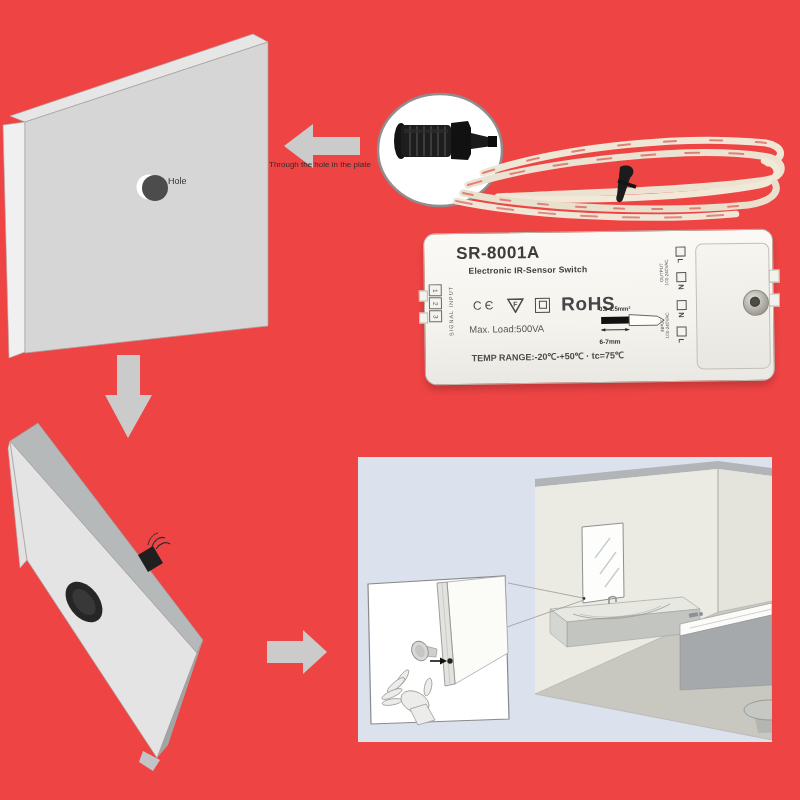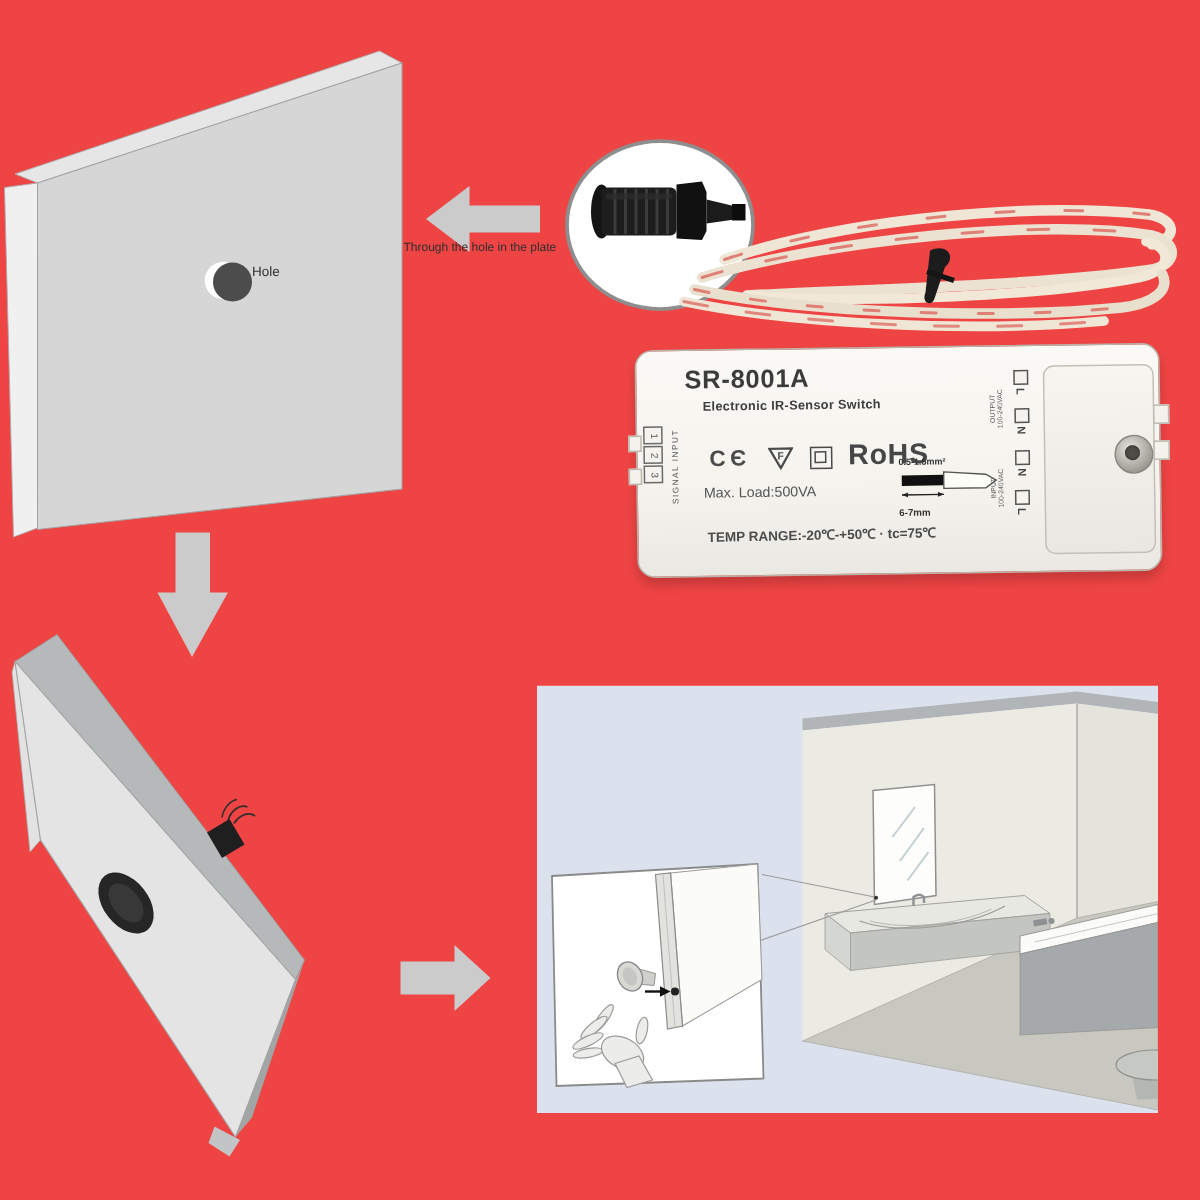--- a/index.html
+++ b/index.html
@@ -7,21 +7,21 @@
   .abs{position:absolute;}
   .lbl{color:#333;}
   
   #device{position:absolute;left:424px;top:231px;width:348px;height:150px;
           background:linear-gradient(180deg,#faf9f5 0%,#f4f3ee 60%,#e9e8e2 100%);
           border:1px solid #b7b4aa;border-radius:12px;
           box-shadow:0 5px 7px rgba(0,0,0,.18);transform:rotate(-0.8deg);}
   .d-model{position:absolute;left:32px;top:10px;font-size:17px;font-weight:bold;color:#3c3c3c;letter-spacing:.5px;}
   .d-sub{position:absolute;left:44px;top:32px;font-size:8.5px;font-weight:bold;color:#3e3e3e;letter-spacing:.2px;}
   .certrow{position:absolute;left:48px;top:61px;display:flex;align-items:center;gap:11px;color:#4a4a4a;}
-  .ce{font-size:15px;letter-spacing:3px;color:#4a4a4a;font-weight:bold;}
+  .ce{font-size:12px;letter-spacing:3px;color:#4a4a4a;}
   .rohs{font-size:19px;font-weight:bold;color:#464646;letter-spacing:.5px;}
   .sq-icon{width:13px;height:13px;border:1.6px solid #4a4a4a;display:flex;align-items:center;justify-content:center;}
   .sq-icon i{display:block;width:6px;height:6px;border:1.4px solid #4a4a4a;}
   .d-max{position:absolute;left:44px;top:90px;font-size:9.5px;color:#565656;}
   .d-temp{position:absolute;left:46px;top:117px;font-size:9px;font-weight:bold;color:#4c4c4c;transform:rotate(-0.4deg);}
   .sigbox{width:11px;height:10px;border:1px solid #6a6a6a;display:flex;align-items:center;justify-content:center;margin-bottom:1px;background:#f4f3ee;}
   .sigbox span{font-size:6.5px;color:#555;transform:rotate(90deg);display:block;}
   .vtext{writing-mode:vertical-rl;transform:rotate(180deg);font-size:5.5px;color:#5a5a5a;letter-spacing:1px;}
   .vlabel{position:absolute;width:46px;text-align:center;font-size:4.6px;line-height:5.4px;color:#5a5a5a;transform:rotate(-90deg);}
   .term{position:absolute;display:flex;align-items:center;gap:2px;transform:rotate(90deg);}

